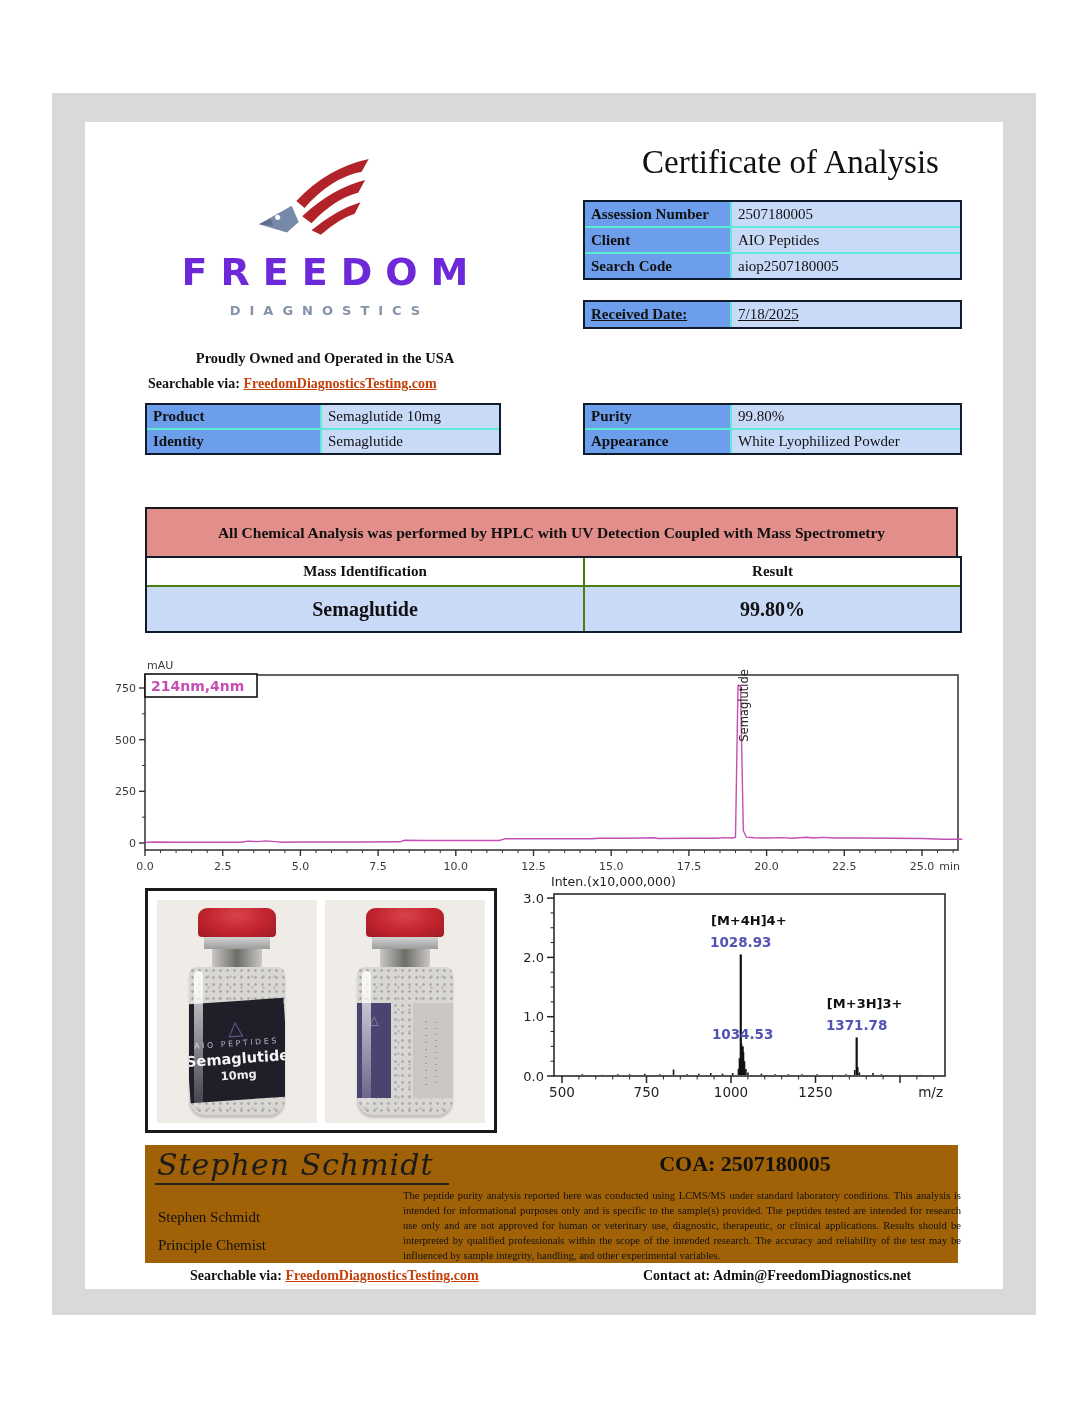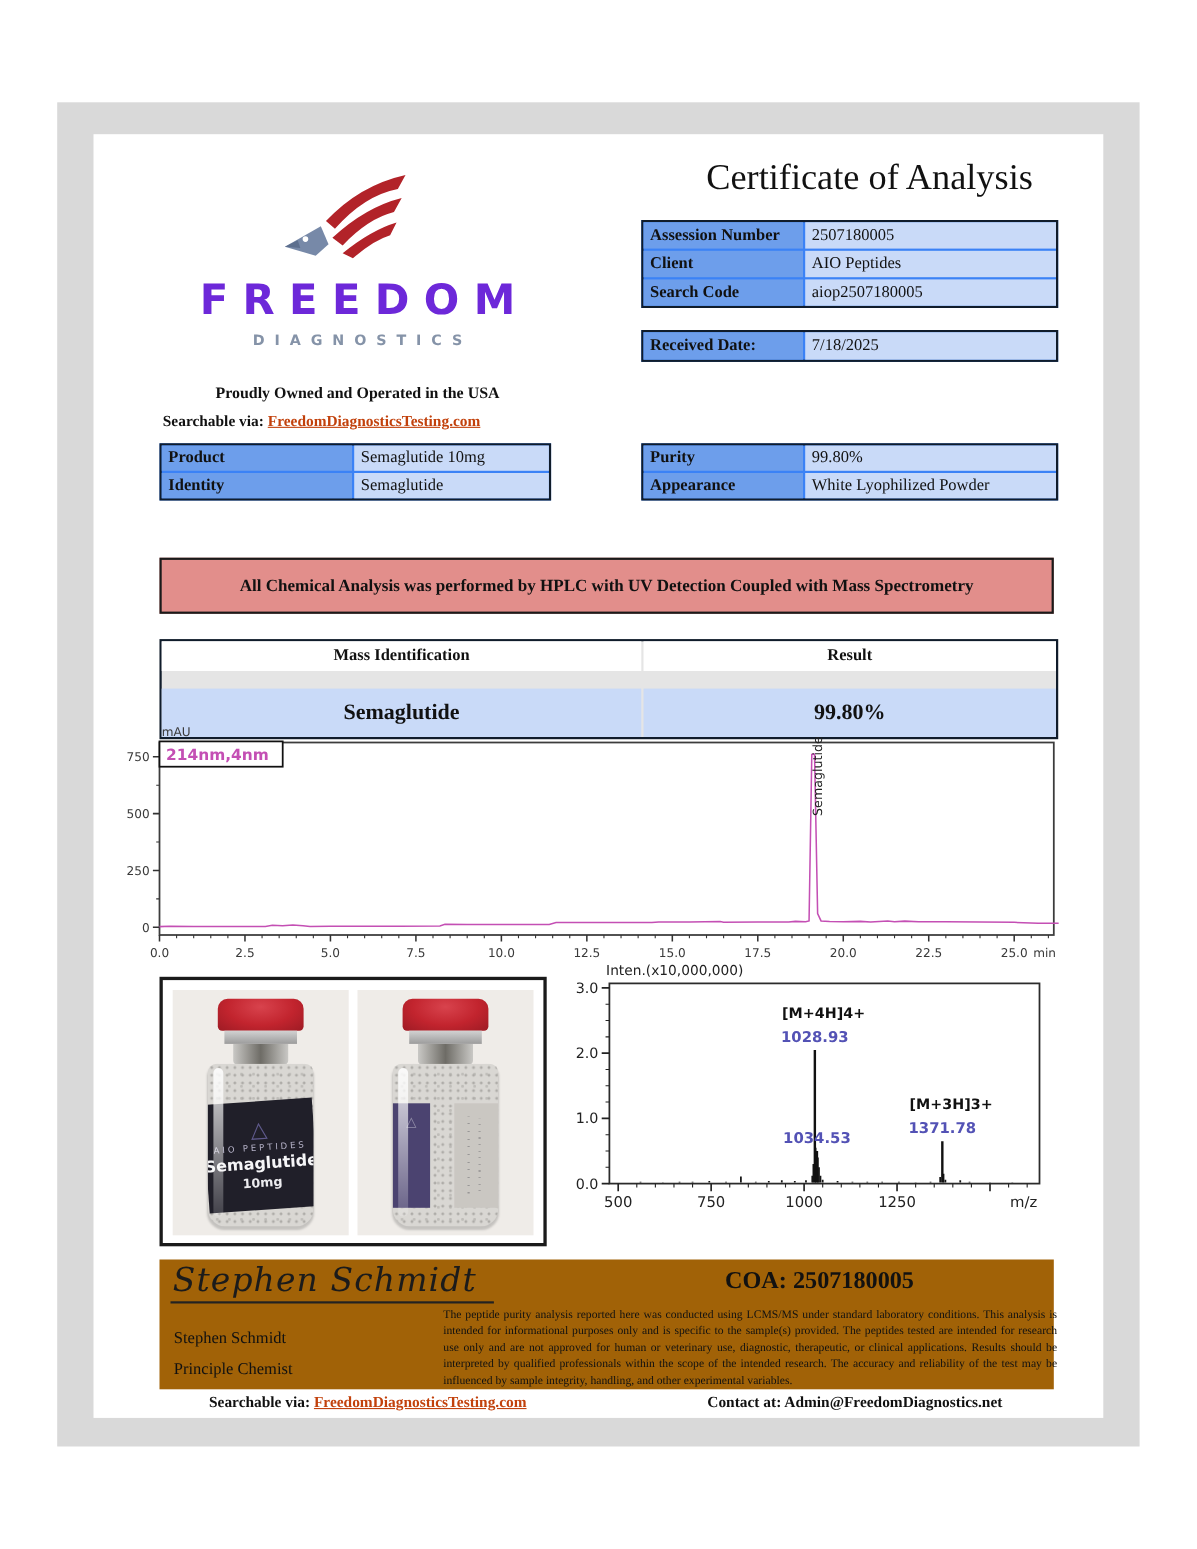--- a/index.html
+++ b/index.html
@@ -17,42 +17,42 @@
          font-family:"DejaVu Sans",sans-serif;font-weight:bold;font-size:13px;
          letter-spacing:9px;color:#8593a8;text-indent:9px;}
   .tagline{position:absolute;left:60px;top:228px;width:360px;text-align:center;
          font-weight:bold;font-size:14.5px;}
   .searchable-top{position:absolute;left:63px;top:254px;font-weight:bold;font-size:14px;}
   a.link{color:#c2410c;text-decoration:underline;font-weight:bold;cursor:pointer;}
   .doc-title{position:absolute;left:508px;top:22px;width:395px;text-align:center;
          font-size:33px;font-weight:normal;}
 
   
-  .tbl{position:absolute;border:2px solid #101c2b;background:#3b82f6;
+  .tbl{position:absolute;border:2px solid #101c2b;background:#5eead4;
        display:grid;row-gap:2px;font-size:15px;}
   .trow{display:grid;column-gap:2px;}
   .th,.td{display:flex;align-items:center;padding:1px 6px;background:#c9daf8;}
   .th{background:#6d9eeb;font-weight:bold;}
   .info-tbl{left:498px;top:78px;width:375px;grid-auto-rows:24px;}
   .info-tbl .trow{grid-template-columns:145px 1fr;}
-  .dates-tbl{left:498px;top:178px;width:375px;grid-auto-rows:25px;}
+  .dates-tbl{left:498px;top:178px;width:375px;grid-auto-rows:25px;text-decoration:underline;}
   .dates-tbl .trow{grid-template-columns:145px 1fr;}
   .product-tbl{left:60px;top:281px;width:352px;grid-auto-rows:23px;}
   .product-tbl .trow{grid-template-columns:173px 1fr;}
   .lot-tbl{left:498px;top:281px;width:375px;grid-auto-rows:23px;}
   .lot-tbl .trow{grid-template-columns:145px 1fr;}
 
   .banner{position:absolute;left:60px;top:385px;width:813px;height:51px;
           background:#e28e8b;border:2px solid #1a1a1a;box-sizing:border-box;
           display:flex;align-items:center;justify-content:center;
           font-weight:bold;font-size:15.5px;}
 
-  .mass-tbl{position:absolute;left:60px;top:459px;width:813px;
-            border:2px solid #101c2b;background:#e5e5e5;display:grid;
-            grid-template-rows:27px 44px;row-gap:16px;}
+  .mass-tbl{position:absolute;left:60px;top:434px;width:813px;
+            border:2px solid #101c2b;background:#4d7c0f;display:grid;
+            grid-template-rows:27px 44px;row-gap:2px;}
   .mass-tbl .trow{display:grid;grid-template-columns:436px 1fr;column-gap:2px;}
   .mass-tbl .hcell{background:#ffffff;display:flex;align-items:center;justify-content:center;
             font-weight:bold;font-size:15px;}
   .mass-tbl .dcell{background:#c9daf8;display:flex;align-items:center;justify-content:center;
             font-weight:bold;font-size:20px;}
 
   
   .chromatogram{position:absolute;left:20px;top:535px;}
   .massspec{position:absolute;left:430px;top:750px;}
 

